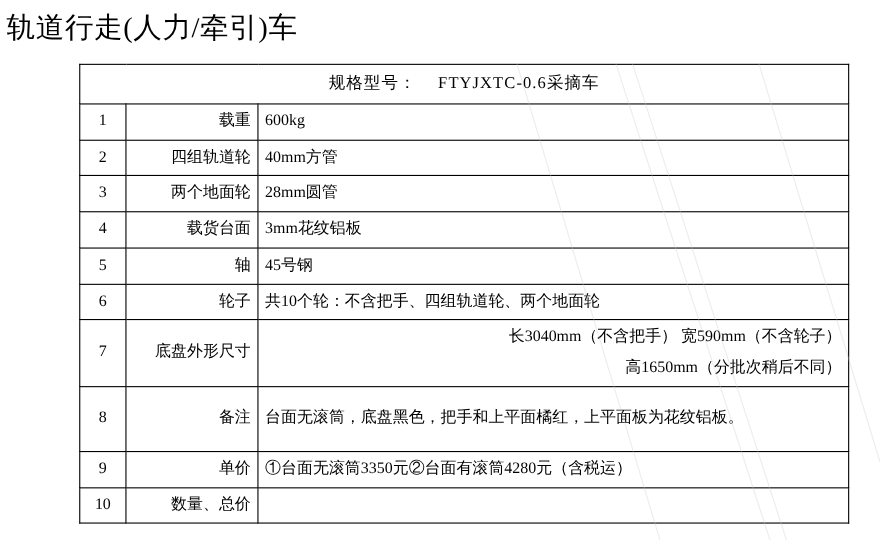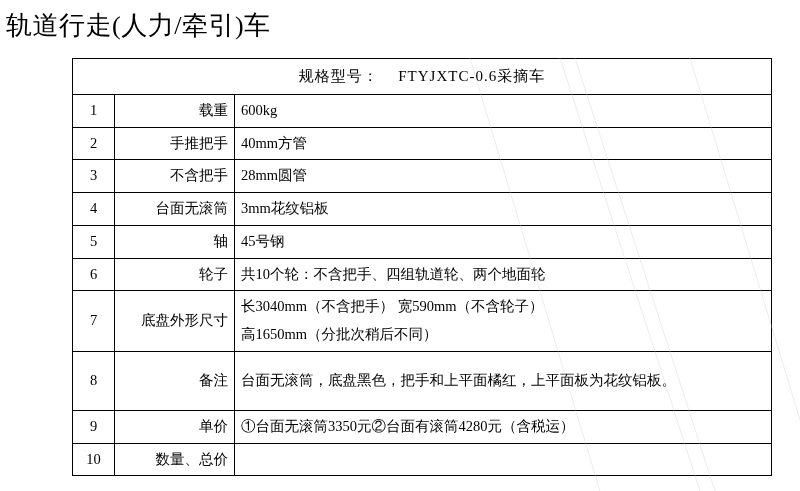--- a/index.html
+++ b/index.html
@@ -45,21 +45,21 @@
     font-size: 15px;
     letter-spacing: 1px;
     padding: 6px;
   }
   .subheader-row td {
     text-align: center;
     font-size: 15px;
     letter-spacing: 1px;
     padding: 5px;
   }
-  .two-line-value div { white-space: nowrap; }
+  .two-line-value div { white-space: nowrap; text-align: right; }
   .value-line + .value-line { margin-top: 6px; }
   
   .streaks {
     position: absolute;
     left: 0; top: 0;
     width: 800px; height: 491px;
     pointer-events: none;
     opacity: 0.35;
   }
 </style>
@@ -92,31 +92,31 @@
       </td>
     </tr>
 
     <tr>
       <td class="col-idx">1</td>
       <td class="col-label">载重</td>
       <td class="col-value">600kg</td>
     </tr>
     <tr>
       <td class="col-idx">2</td>
-      <td class="col-label">手推把手</td>
+      <td class="col-label">四组轨道轮</td>
       <td class="col-value">40mm方管</td>
     </tr>
     <tr>
       <td class="col-idx">3</td>
-      <td class="col-label">不含把手</td>
+      <td class="col-label">两个地面轮</td>
       <td class="col-value">28mm圆管</td>
     </tr>
     <tr>
       <td class="col-idx">4</td>
-      <td class="col-label">台面无滚筒</td>
+      <td class="col-label">载货台面</td>
       <td class="col-value">3mm花纹铝板</td>
     </tr>
     <tr>
       <td class="col-idx">5</td>
       <td class="col-label">轴</td>
       <td class="col-value">45号钢</td>
     </tr>
     <tr>
       <td class="col-idx">6</td>
       <td class="col-label">轮子</td>

